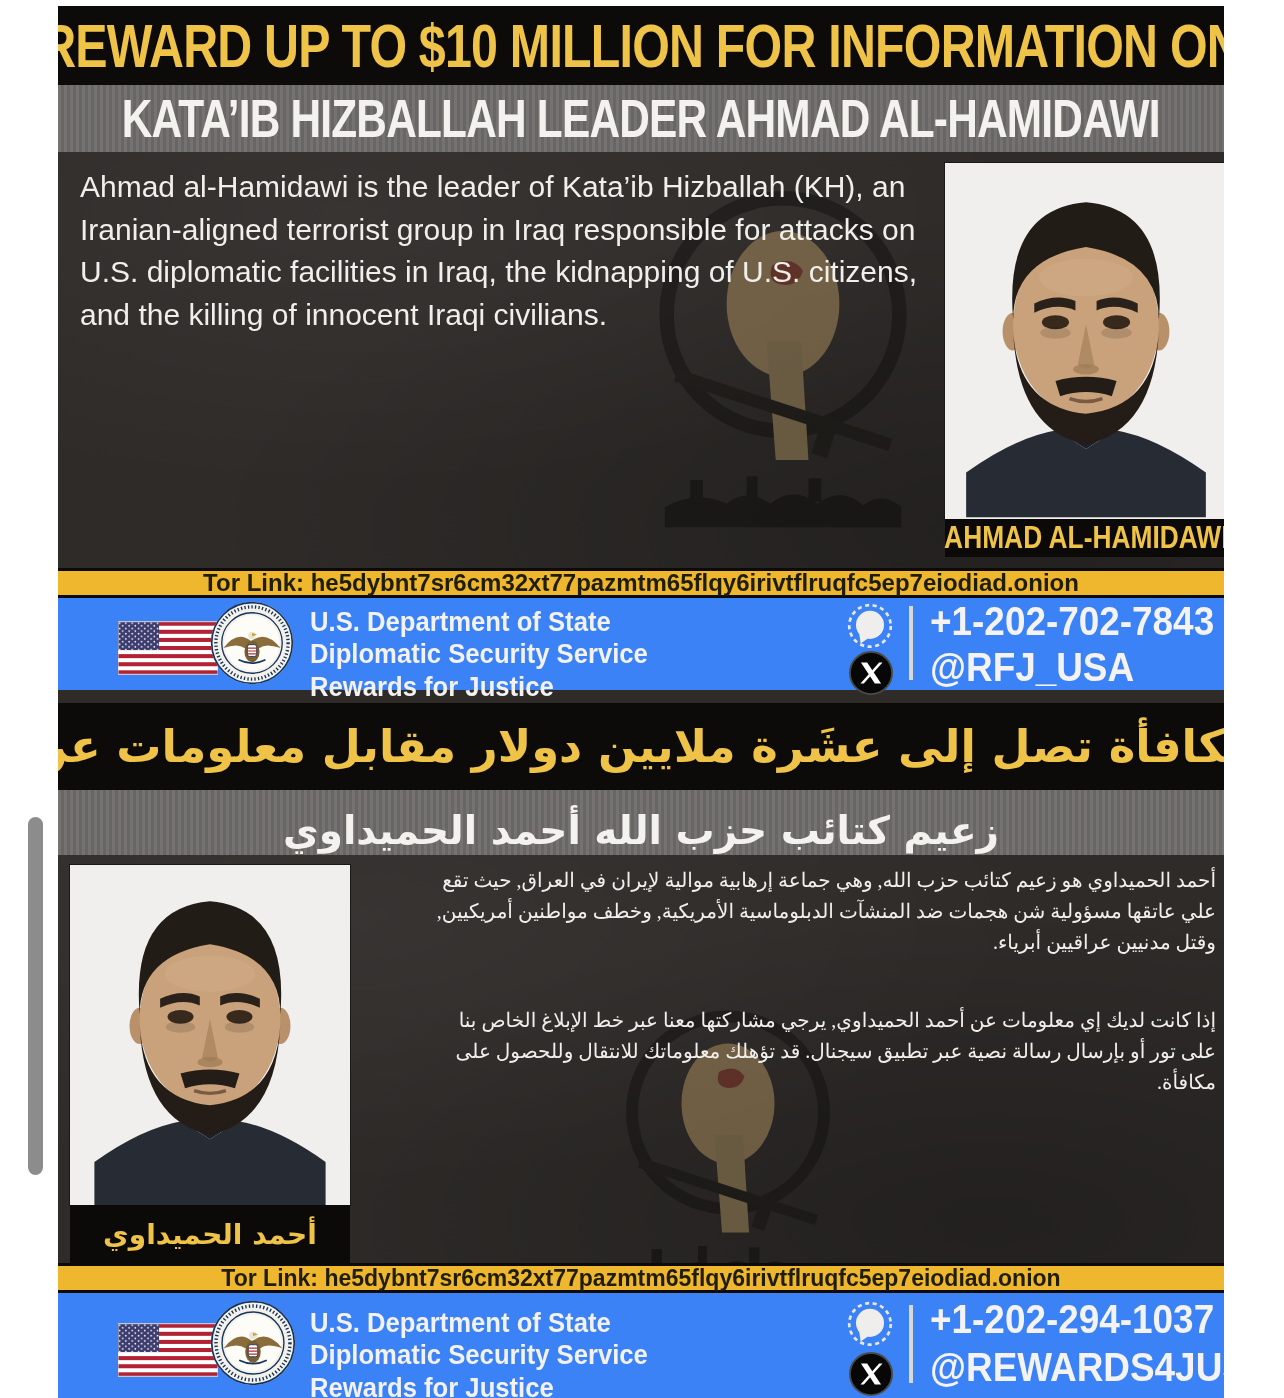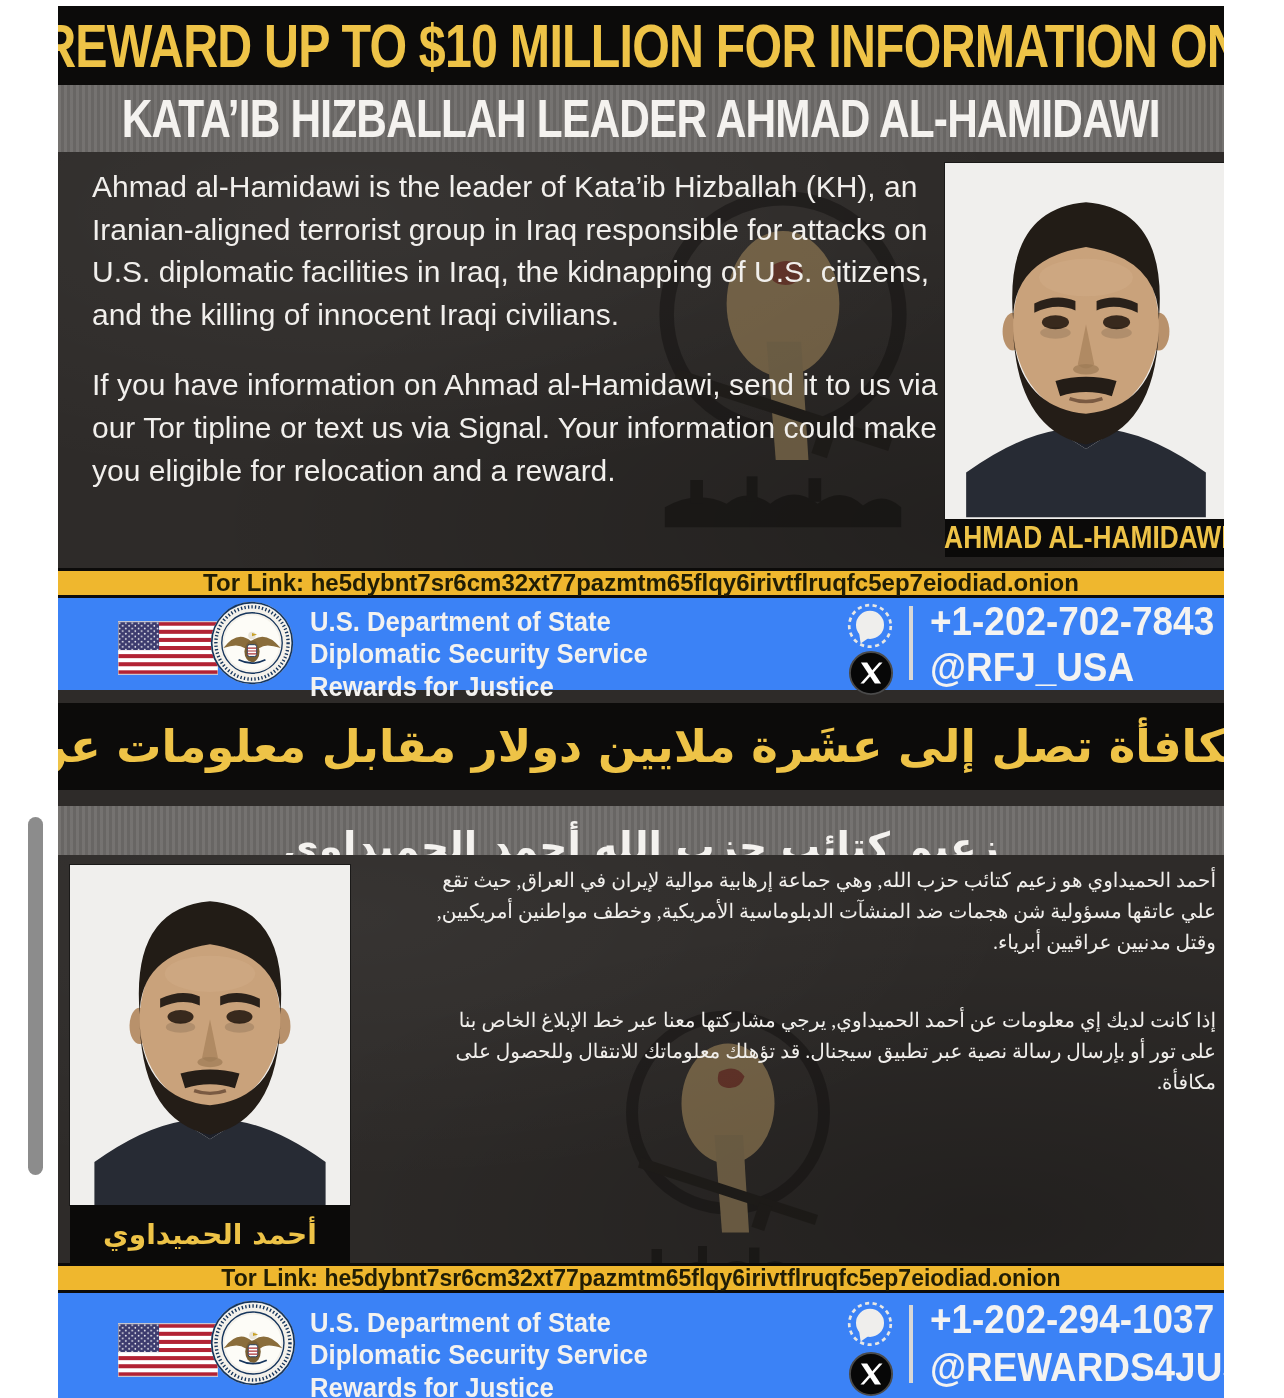--- a/index.html
+++ b/index.html
@@ -32,21 +32,21 @@
   .p-body{
     position:absolute;left:0;right:0;
     background:
       radial-gradient(ellipse at 25% 15%, rgba(255,255,255,.045), transparent 55%),
       radial-gradient(ellipse at 80% 90%, rgba(0,0,0,.25), transparent 60%),
       #2e2b29;
   }
   .watermark{position:absolute;opacity:.5;pointer-events:none;}
 
   .text-col-en{position:absolute;left:22px;top:14px;width:868px;color:#f1efec;
-    font-size:30px;line-height:1.42;margin-left:12px;}
+    font-size:30px;line-height:1.42;}
   .text-col-en p{margin:0 0 28px 0;}
 
   .text-col-ar{position:absolute;left:372px;right:8px;top:10px;color:#f1efec;
     direction:rtl;text-align:right;font-size:20px;line-height:1.56;
     font-family:Liberation Serif, serif;}
   .text-col-ar p{margin:0 0 46px 0;}
 
   .photo{position:absolute;background:#f0efed;outline:1px solid #1a1918;}
   .photo svg{display:block;width:100%;height:100%;}
   .photo-caption{
@@ -180,21 +180,20 @@
     <div class="subheadline-en">KATA’IB HIZBALLAH LEADER AHMAD AL-HAMIDAWI</div>
   </div>
 
   <div class="p-body" style="top:146px;height:416px;">
     <svg class="watermark" style="left:500px;top:8px;width:450px;height:400px;">
         <use href="#sym-kh"></use>
       </svg>
 
     <div class="text-col-en">
       <p>Ahmad al-Hamidawi is the leader of Kata’ib Hizballah (KH), an Iranian-aligned terrorist group in Iraq responsible for attacks on U.S. diplomatic facilities in Iraq, the kidnapping of U.S. citizens, and the killing of innocent Iraqi civilians.</p>
-      <p>If you have information on Ahmad al-Hamidawi, send it to us via our Tor tipline or text us via Signal. Your information could make you eligible for relocation and a reward.</p>
     </div>
 
     <div class="photo" style="left:887px;top:11px;width:282px;height:356px;">
       <svg>
           <use href="#sym-portrait"></use>
         </svg>
     </div>
     <div class="photo-caption cap-en" style="left:887px;top:367px;width:282px;height:38px;">
       <span>AHMAD AL-HAMIDAWI</span>
     </div>
@@ -227,21 +226,21 @@
     <div class="contact-text" style="left:872px;top:46px;">@RFJ_USA</div>
   </div>
 </div>
 
 <div class="poster" id="poster-ar">
 
   <div class="band band-black" style="top:0;height:87px;">
     <div class="headline-ar" dir="rtl">مكافأة تصل إلى عشَرة ملايين دولار مقابل معلومات عن</div>
   </div>
 
-  <div class="band band-gray" style="top:103px;height:80px;">
+  <div class="band band-gray" style="top:87px;height:80px;">
     <div class="subheadline-ar" dir="rtl">زعيم كتائب حزب الله أحمد الحميداوي</div>
   </div>
 
   <div class="p-body" style="top:152px;height:408px;">
     <svg class="watermark" style="left:450px;top:130px;width:440px;height:330px;">
         <use href="#sym-kh"></use>
       </svg>
 
     <div class="photo" style="left:12px;top:10px;width:280px;height:340px;">
       <svg>

